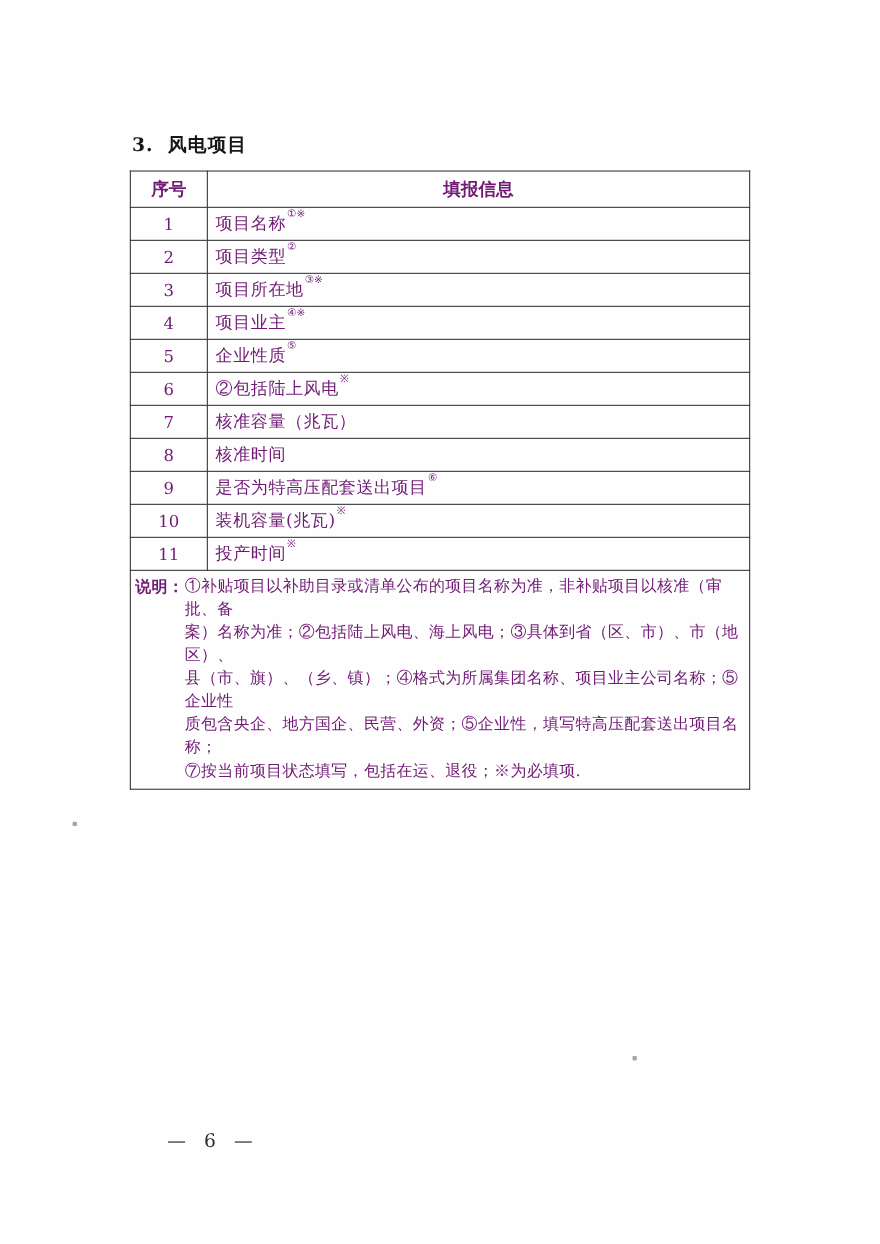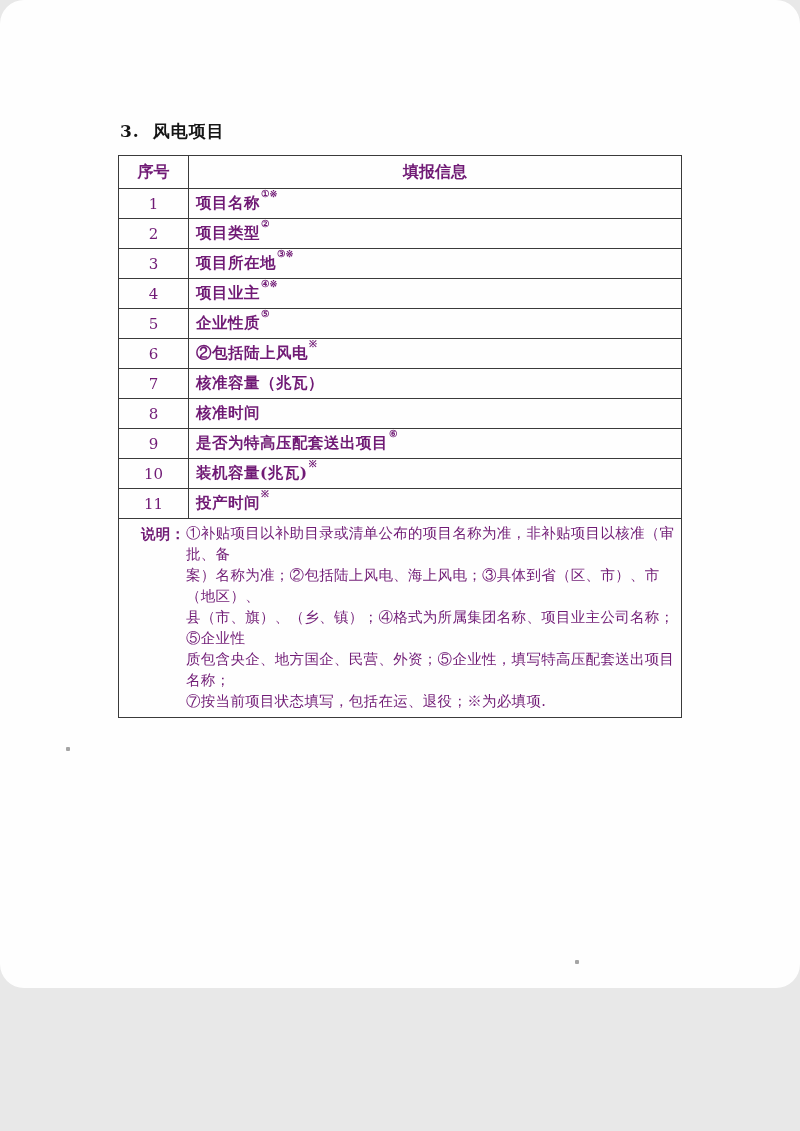--- a/index.html
+++ b/index.html
@@ -1,26 +1,25 @@
 <!DOCTYPE html>
 <html><head>
 <meta charset="utf-8">
 <style>
   * { margin: 0; padding: 0; box-sizing: border-box; }
   html, body { background: #e8e8e8; }
   .page {
     position: relative;
     width: 800px;
-    height: 988px;
+    height: 1131px;
     margin: 0 auto;
     background: #fefefe;
     color: #1c1c1c;
     font-family: "DejaVu Serif", "Liberation Serif", serif;
     overflow: hidden;
-    border-radius: 24px;
   }
   .doc-title {
     position: absolute;
     left: 120px;
     top: 120px;
     font-size: 17px;
     font-weight: bold;
     letter-spacing: 1px;
     color: #161616;
   }
@@ -41,29 +40,29 @@
     vertical-align: middle;
   }
   .spec-table thead th {
     height: 33px;
     font-size: 16px;
     font-weight: bold;
     text-align: center;
   }
   .spec-table tbody td { height: 30px; }
   .cell-num { text-align: center; font-size: 15px; }
-  .cell-field { text-align: left; padding-left: 7px; letter-spacing: 0.5px; font-weight: bold; }
+  .cell-field { text-align: left; padding-left: 7px; letter-spacing: 0.5px; }
   .cell-field sup {
     font-size: 9.5px;
     position: relative;
     top: -5px;
     left: 1px;
     letter-spacing: 0;
   }
-  .note-cell { padding: 4px 5px 5px 22px; margin-top: 45px; }
+  .note-cell { padding: 4px 5px 5px 4px; margin-top: 45px; }
   .note-wrap {
     display: flex;
     font-size: 14.5px;
     line-height: 21px;
     letter-spacing: 0.3px;
   }
   .note-label {
     flex: 0 0 45px;
     font-weight: bold;
     white-space: nowrap;

